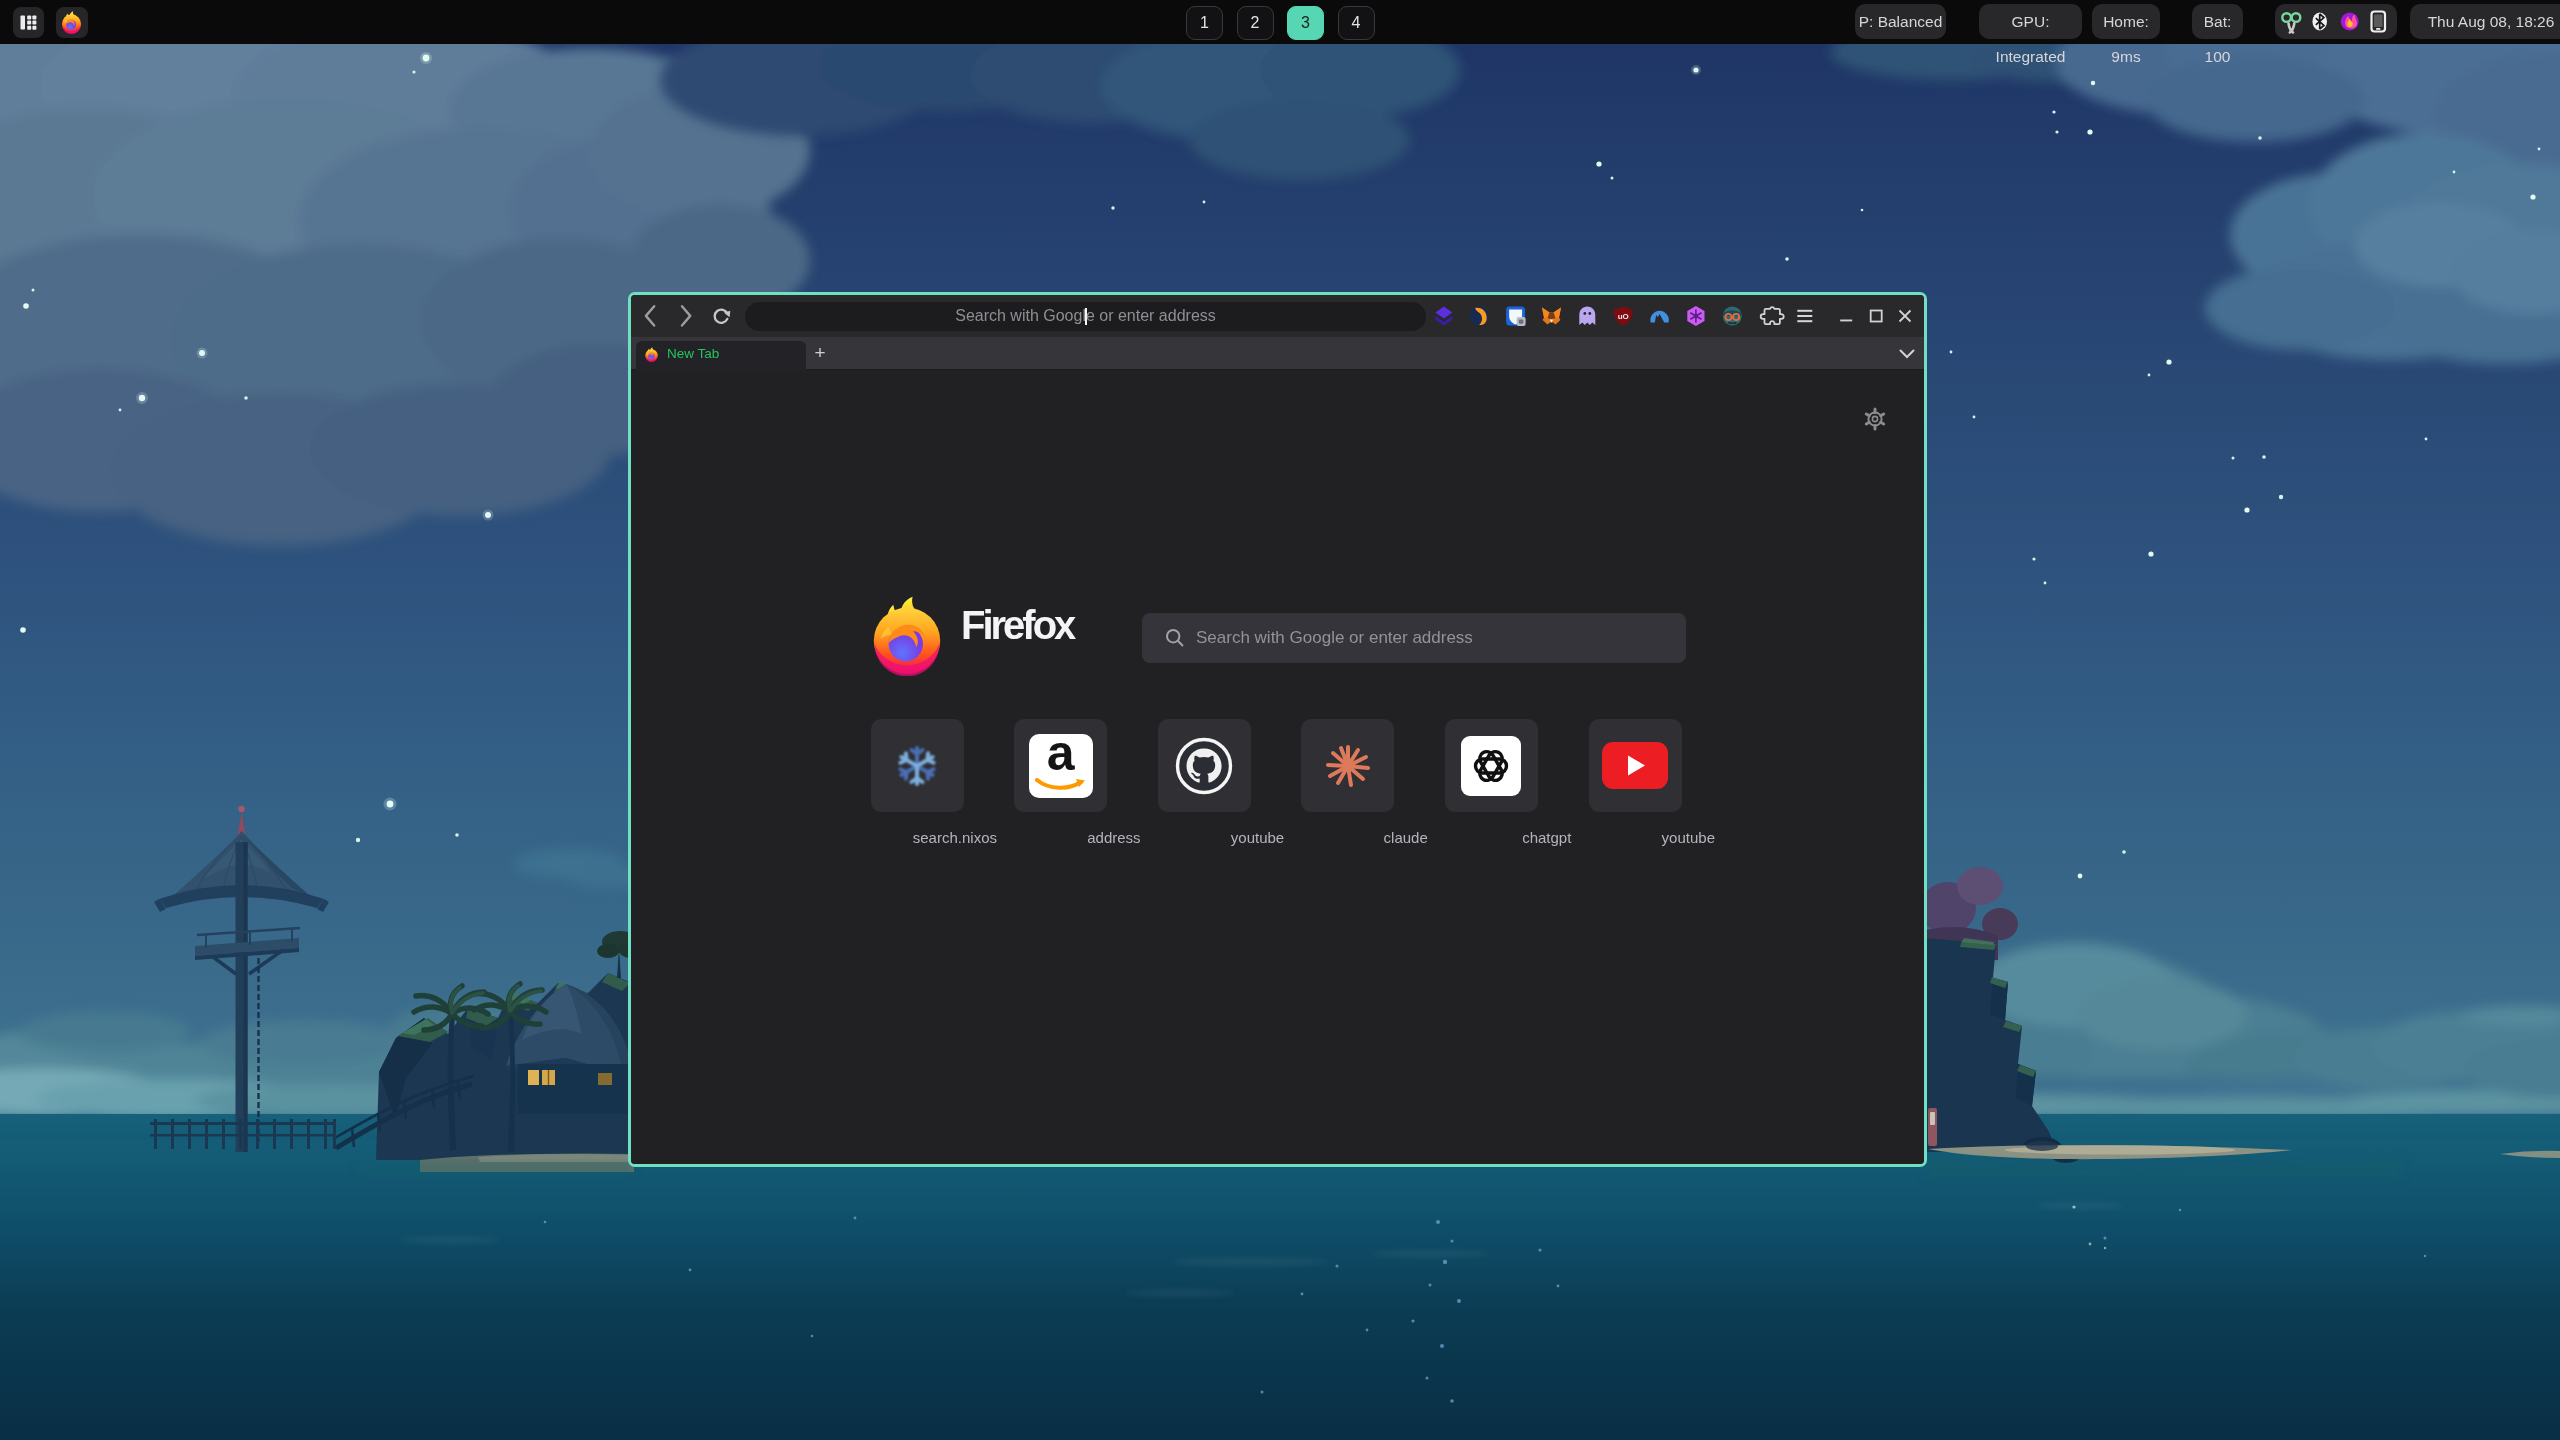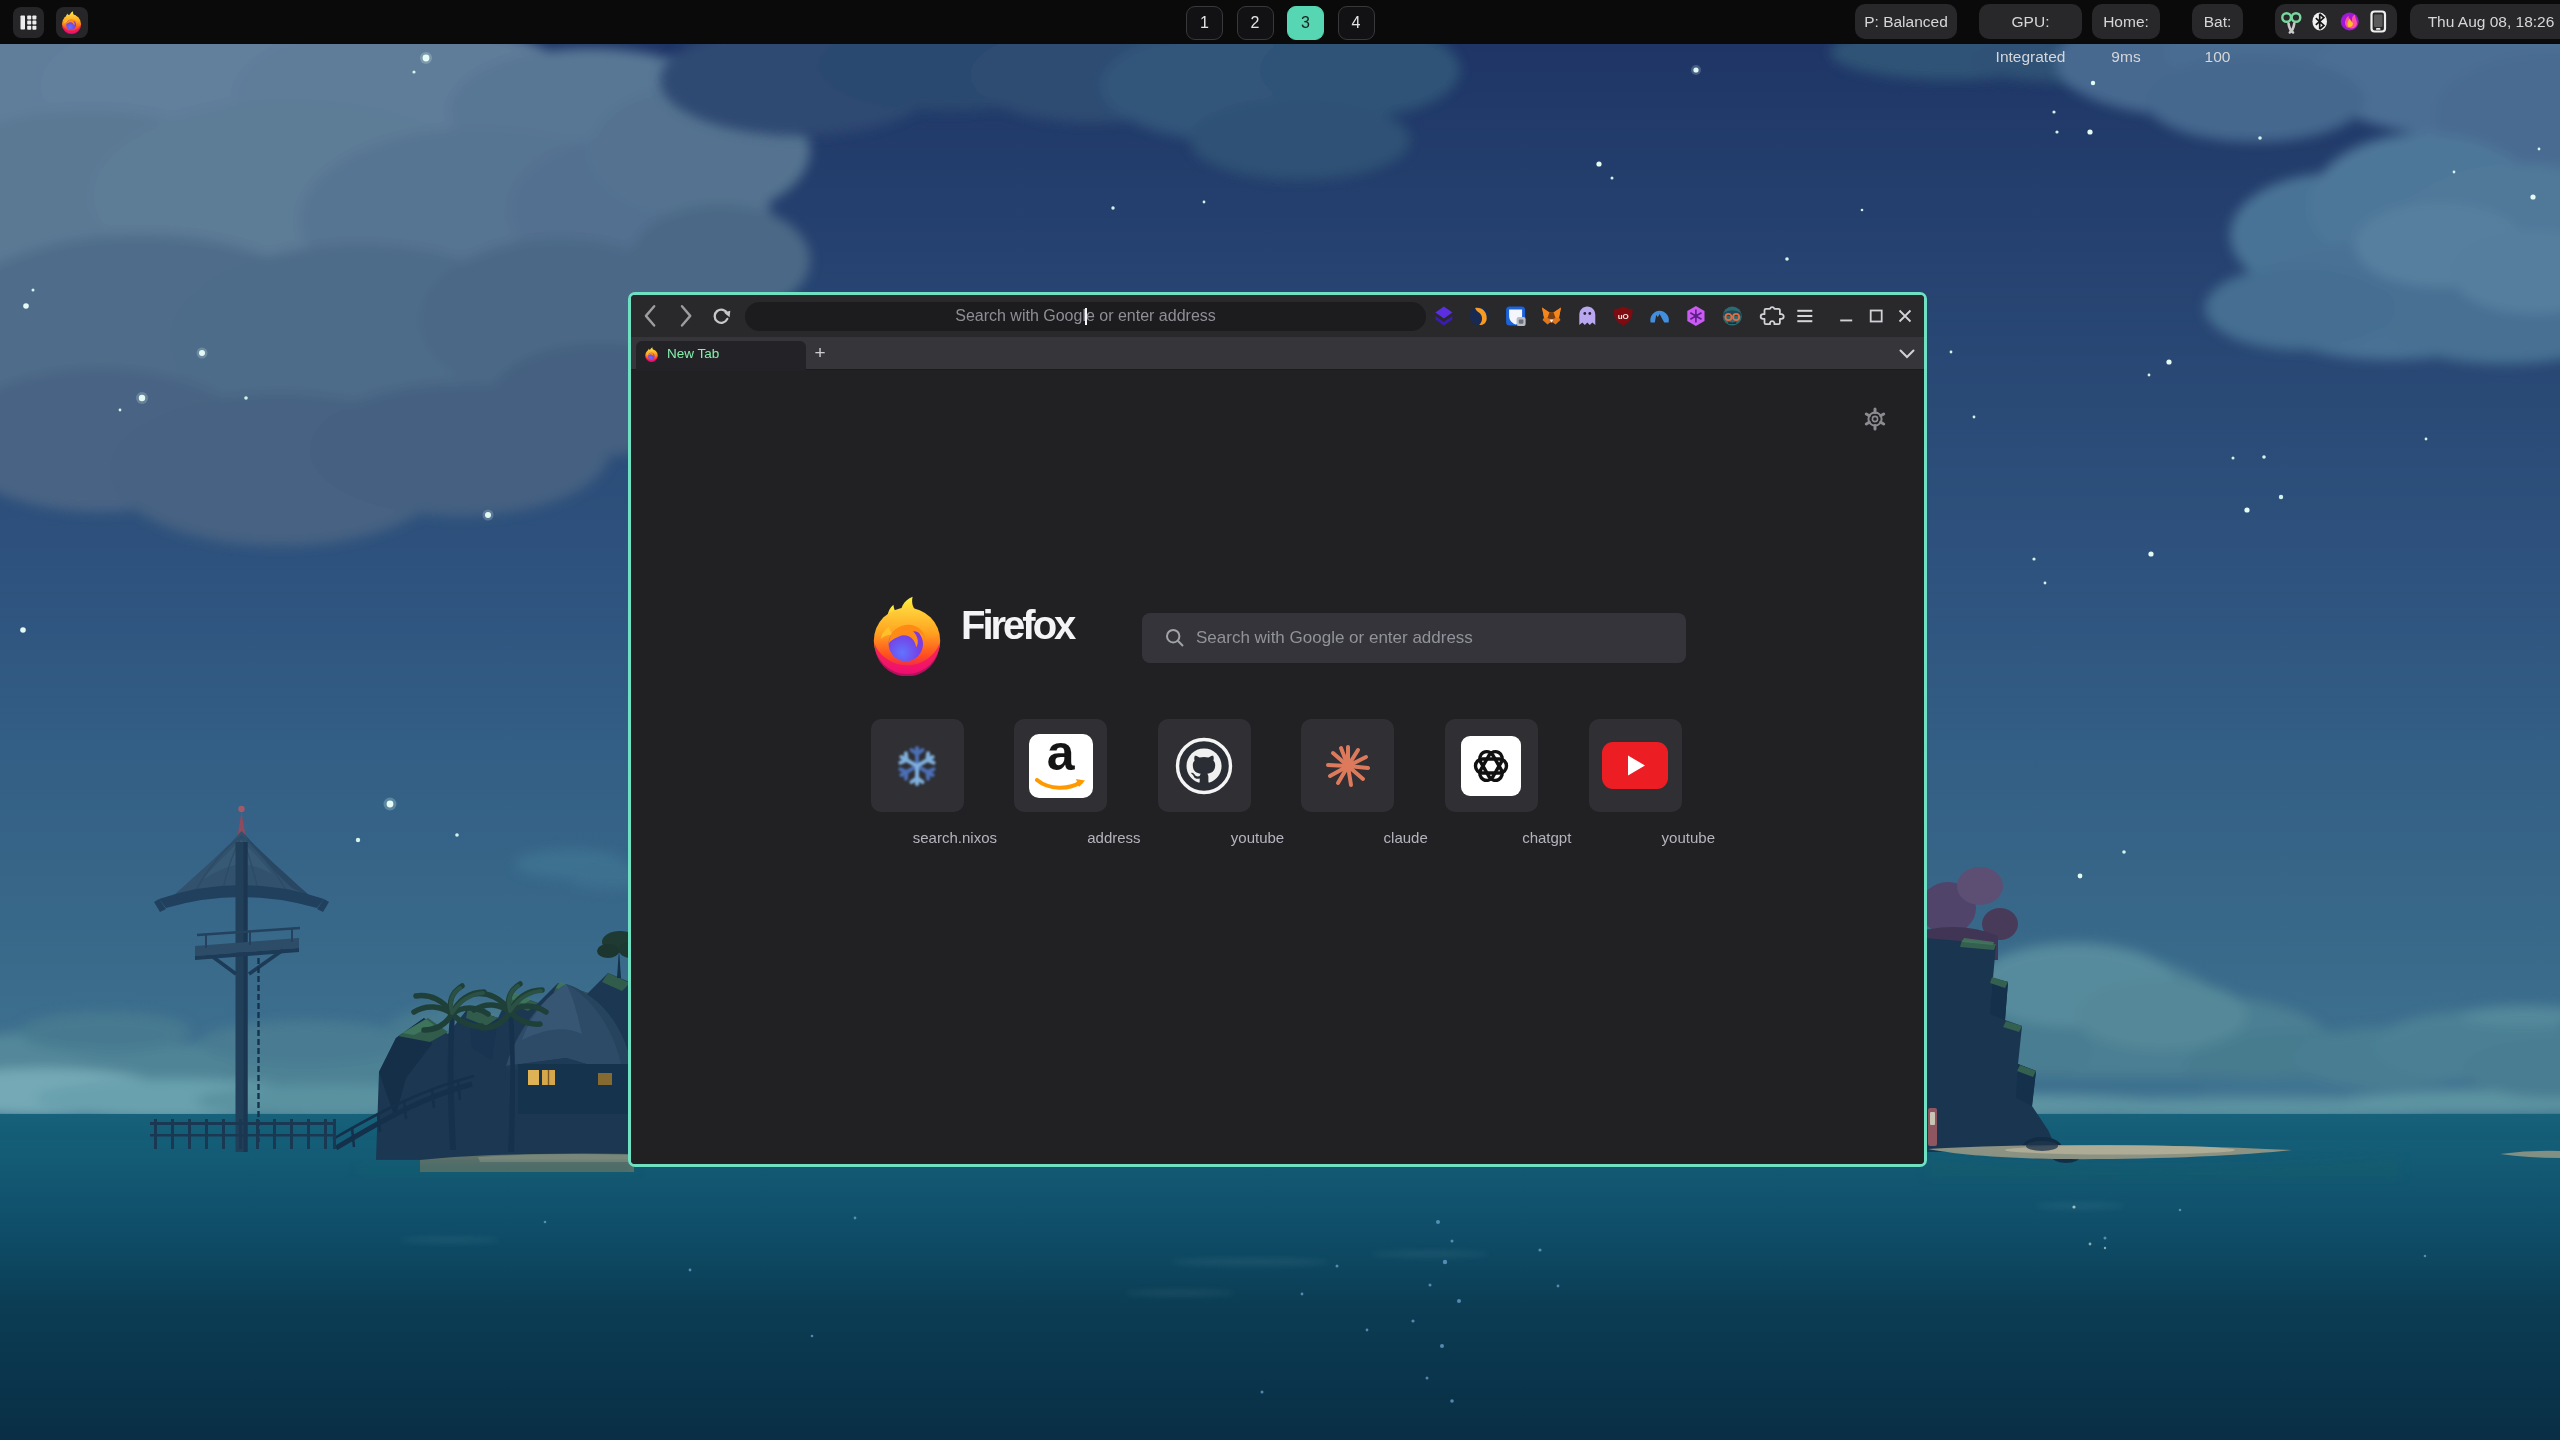--- a/index.html
+++ b/index.html
@@ -23,21 +23,21 @@
     border:3px solid #70e0c3; border-radius:7px; background:#212124; overflow:hidden; }
   #toolbar { position:absolute; left:0; top:0; width:100%; height:42px; background:#29292c; }
   #tabstrip { position:absolute; left:0; top:42px; width:100%; height:33px; background:#36363a;
     border-bottom:1px solid #1b1b1d; }
   #ntcontent { position:absolute; left:0; top:76px; width:100%; height:799px; background:#212124; }
   #urlbar { position:absolute; left:114px; top:7px; width:681px; height:29px; border-radius:14.5px;
     background:#1c1c1f; }
   #urlph { position:absolute; left:0; top:0; width:100%; height:29px; text-align:center;
     color:#8e8e95; font-size:16px; line-height:28px; }
   #tab { position:absolute; left:5px; top:4px; width:170px; height:36px; border-radius:6px;
-    background:#232327; color:#86efac; font-size:13.5px; line-height:26px; }
+    background:#232327; color:#22c55e; font-size:13.5px; line-height:26px; }
   #searchbox { position:absolute; left:511px; top:242px; width:544px; height:50px; border-radius:8px;
     background:#34343a; }
   .tile { position:absolute; top:348px; width:93px; height:93px; border-radius:10px; background:#2f2f34; }
   .tlabel { position:absolute; top:458px; width:160px; text-align:right; color:#b4b4bc; font-size:15px; }
 </style>
 </head>
 <body>
 <div id="stage">
   <div id="wall"></div>
   <svg id="bgsvg" width="2560" height="1440" viewBox="0 0 2560 1440">
@@ -429,21 +429,21 @@
     </div>
     <div class="tbtn" style="left:56px;width:32px">
       <svg width="23" height="23" viewBox="0 0 100 100" style="margin:4px">
           <use href="#ffox"></use>
         </svg>
     </div>
     <div class="ws" style="left:1186px">1</div>
     <div class="ws" style="left:1236.5px">2</div>
     <div class="ws act" style="left:1287px">3</div>
     <div class="ws" style="left:1337.5px">4</div>
-    <div class="pill" style="left:1855px;width:102px">P: Balanced</div>
+    <div class="pill" style="left:1855px;width:91px">P: Balanced</div>
     <div class="pill" style="left:1979px;width:103px">GPU: Integrated</div>
     <div class="pill" style="left:2092px;width:68px">Home: 9ms</div>
     <div class="pill" style="left:2192px;width:51px">Bat: 100</div>
     <div class="pill" style="left:2275px;width:122px">
       <svg width="122" height="35" viewBox="0 0 122 35">
         <g fill="none" stroke="#79d79e" stroke-width="2.4">
           <circle cx="11.6" cy="13.5" r="4.3"></circle>
             <circle cx="21" cy="13.5" r="4.3"></circle>
         </g>
         <g fill="none" stroke="#c9c9c9" stroke-width="2.6" stroke-linecap="round">

